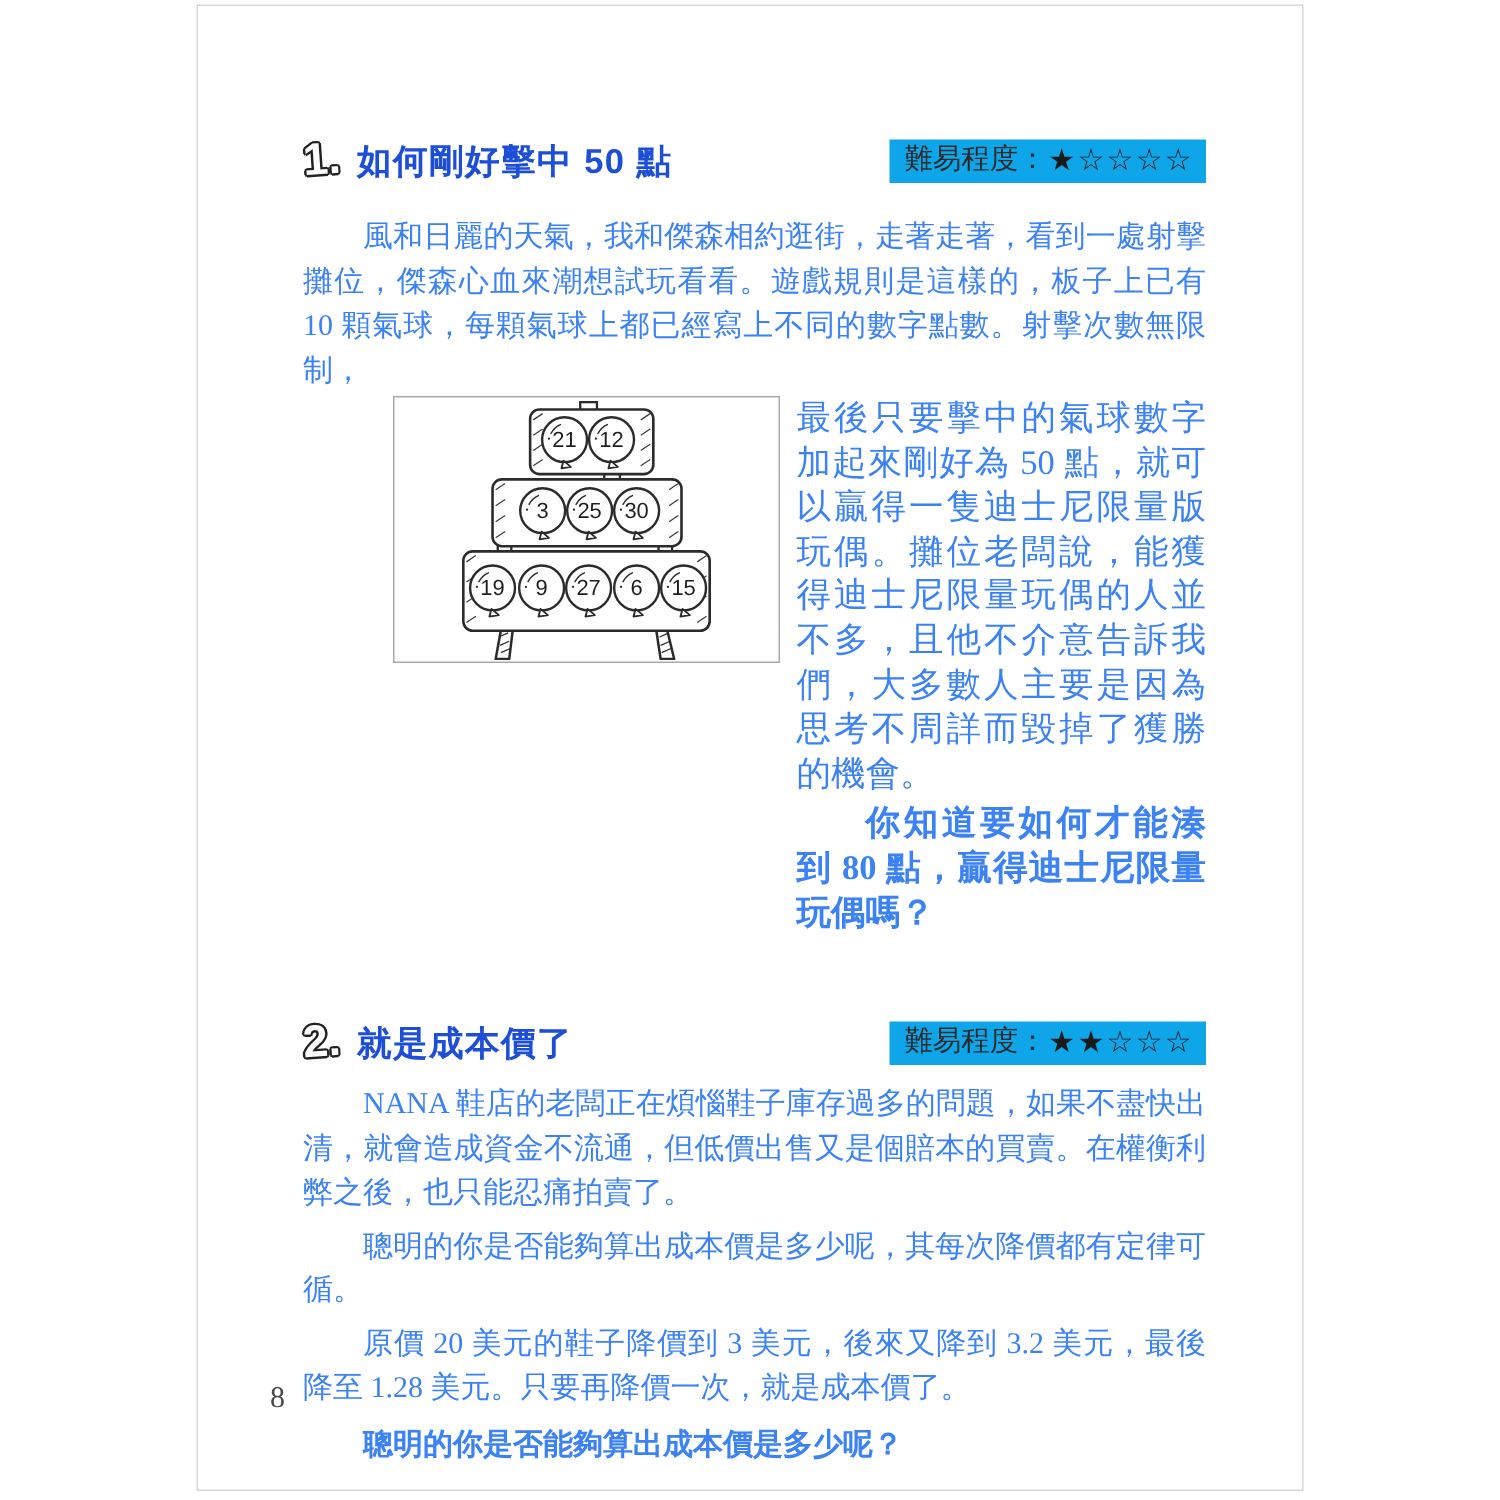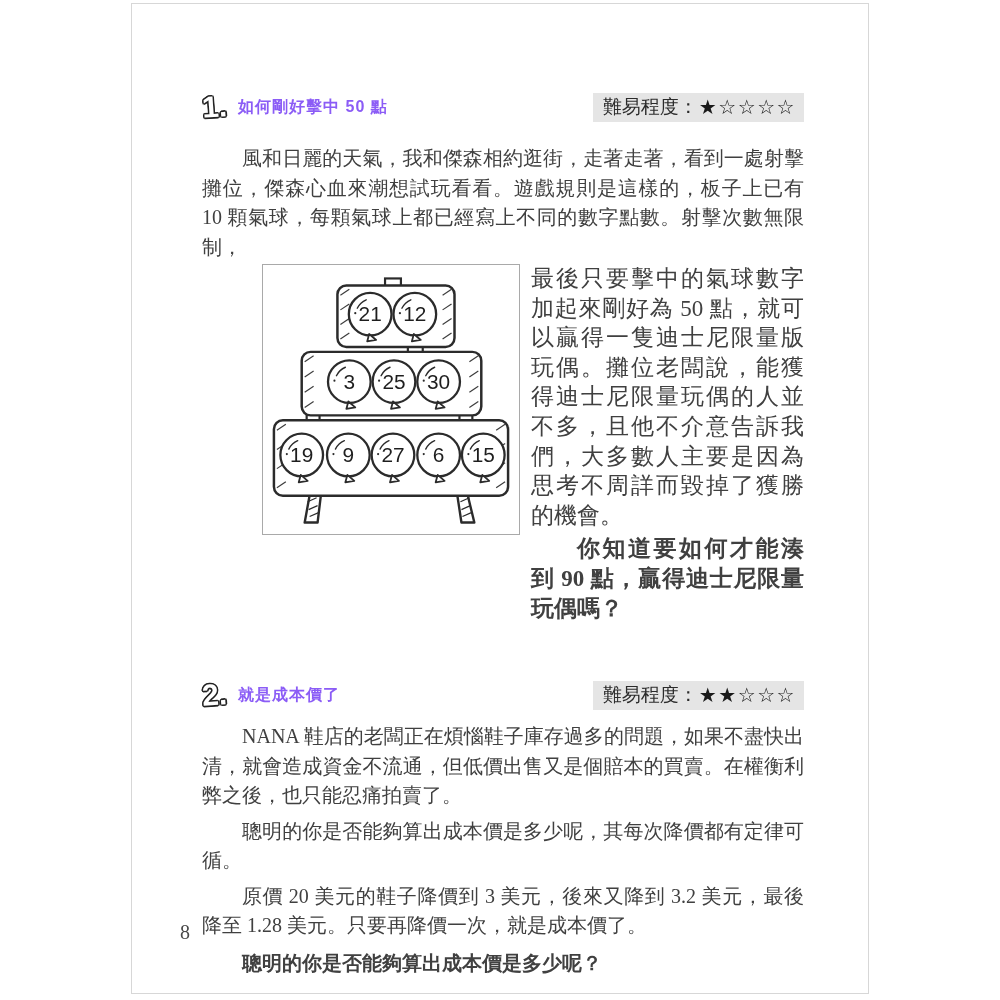--- a/index.html
+++ b/index.html
@@ -9,32 +9,32 @@
   .page{position:relative;width:738px;height:991px;margin:3px auto 0;
         background:#fff;border:1px solid #d7d7d7;box-sizing:border-box;
         padding:88px 64px 0 70px;}
   .heading-row{display:flex;align-items:center;}
   .prob-num{font-family:"Liberation Sans","DejaVu Sans",sans-serif;
             font-weight:700;font-size:30px;color:#fff;line-height:1;
             transform:rotate(-4deg);margin-right:11px;
             text-shadow:-1.6px 0 #222,1.6px 0 #222,0 -1.6px #222,0 1.6px #222,
                         -1.1px -1.1px #222,1.1px -1.1px #222,-1.1px 1.1px #222,1.1px 1.1px #222;}
   .prob-title{font-family:"Liberation Sans","DejaVu Sans",sans-serif;
-              font-weight:700;font-size:16px;color:#8b5cf6;letter-spacing:1px;
+              font-weight:700;font-size:23px;color:#1d4ed8;letter-spacing:1px;
               margin:0;line-height:1.15;}
-  .badge{margin-left:auto;background:#e5e5e5;color:#2b2b2b;
+  .badge{margin-left:auto;background:#0ea5e9;color:#2b2b2b;
          font-family:"Liberation Sans","DejaVu Sans",sans-serif;
          font-size:19px;line-height:1;padding:4px 8px 5px 10px;
          display:inline-flex;align-items:center;white-space:nowrap;}
   .badge .stars{font-size:20px;letter-spacing:1.5px;color:#1a1a1a;margin-left:1px;}
-  .body-text{font-size:20px;line-height:29.5px;color:#404040;margin:0;
+  .body-text{font-size:20px;line-height:29.5px;color:#3b82f6;margin:0;
              text-align:justify;text-indent:2em;}
   .intro{margin-top:22px;}
   .figure-row{display:flex;gap:11px;margin-top:2px;margin-left:60px;}
-  .figure-box{flex:none;width:258px;height:271px;border:1px solid #a9a9a9;
+  .figure-box{flex:none;width:258px;height:178px;border:1px solid #a9a9a9;
               box-sizing:border-box;padding:1px;background:#fff;}
   .figure-box svg{display:block;width:100%;height:100%;}
   .wrap-col{width:282px;}
   .wrap-col .body-text{font-size:23px;line-height:29.6px;font-family:Liberation Serif, serif;}
   .wrap-text{text-indent:0;}
   .question{font-weight:700;margin-top:4px;}
   .section-2{margin-top:57px;}
   .para-first{margin-top:12px;}
   .para{margin-top:6px;}
   .q2{margin-top:8px;font-weight:700;}
@@ -146,21 +146,21 @@
             <text x="176" y="188" text-anchor="middle" font-family="&quot;Liberation Sans&quot;,&quot;DejaVu Sans&quot;,sans-serif" font-size="21" fill="#1e1e1e">6</text>
             <circle cx="221" cy="181" r="21.5" fill="#fff" stroke="#2b2b2b" stroke-width="2.3"></circle>
             <path d="M220 201 L227 207 L218 208.5 Z" fill="#fff" stroke="#2b2b2b" stroke-width="1.8" stroke-linejoin="round"></path>
             <path d="M208 175 Q 211 169 217 166.5" fill="none" stroke="#2b2b2b" stroke-width="1.4" stroke-linecap="round"></path>
             <circle cx="206" cy="180" r="1.1" fill="#2b2b2b"></circle>
             <text x="221" y="188" text-anchor="middle" font-family="&quot;Liberation Sans&quot;,&quot;DejaVu Sans&quot;,sans-serif" font-size="21" fill="#1e1e1e">15</text>
           </svg>
       </div>
       <div class="wrap-col">
         <p class="body-text wrap-text">最後只要擊中的氣球數字加起來剛好為 50 點，就可以贏得一隻迪士尼限量版玩偶。攤位老闆說，能獲得迪士尼限量玩偶的人並不多，且他不介意告訴我們，大多數人主要是因為思考不周詳而毀掉了獲勝的機會。</p>
-        <p class="body-text question">你知道要如何才能湊到 90 點，贏得迪士尼限量玩偶嗎？</p>
+        <p class="body-text question">你知道要如何才能湊到 80 點，贏得迪士尼限量玩偶嗎？</p>
       </div>
     </div>
   </section>
 
   <section class="section-2">
     <div class="heading-row">
       <span class="prob-num">2.</span>
       <h2 class="prob-title">就是成本價了</h2>
       <span class="badge">
           <span>難易程度：</span>

